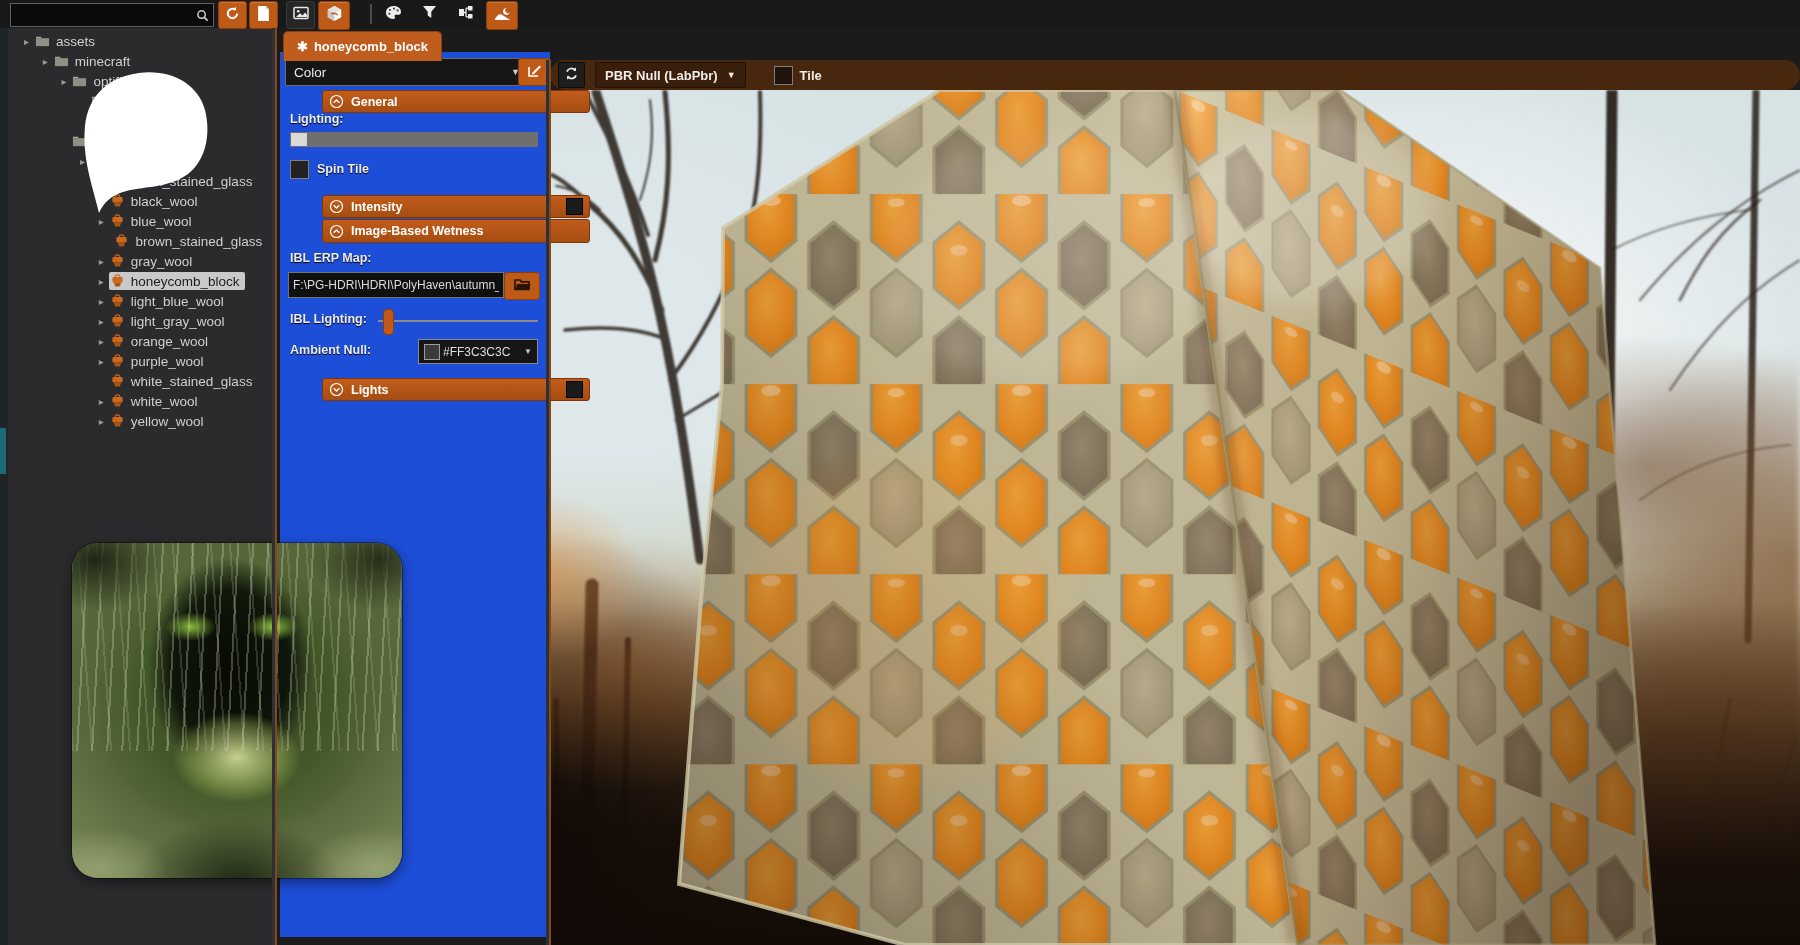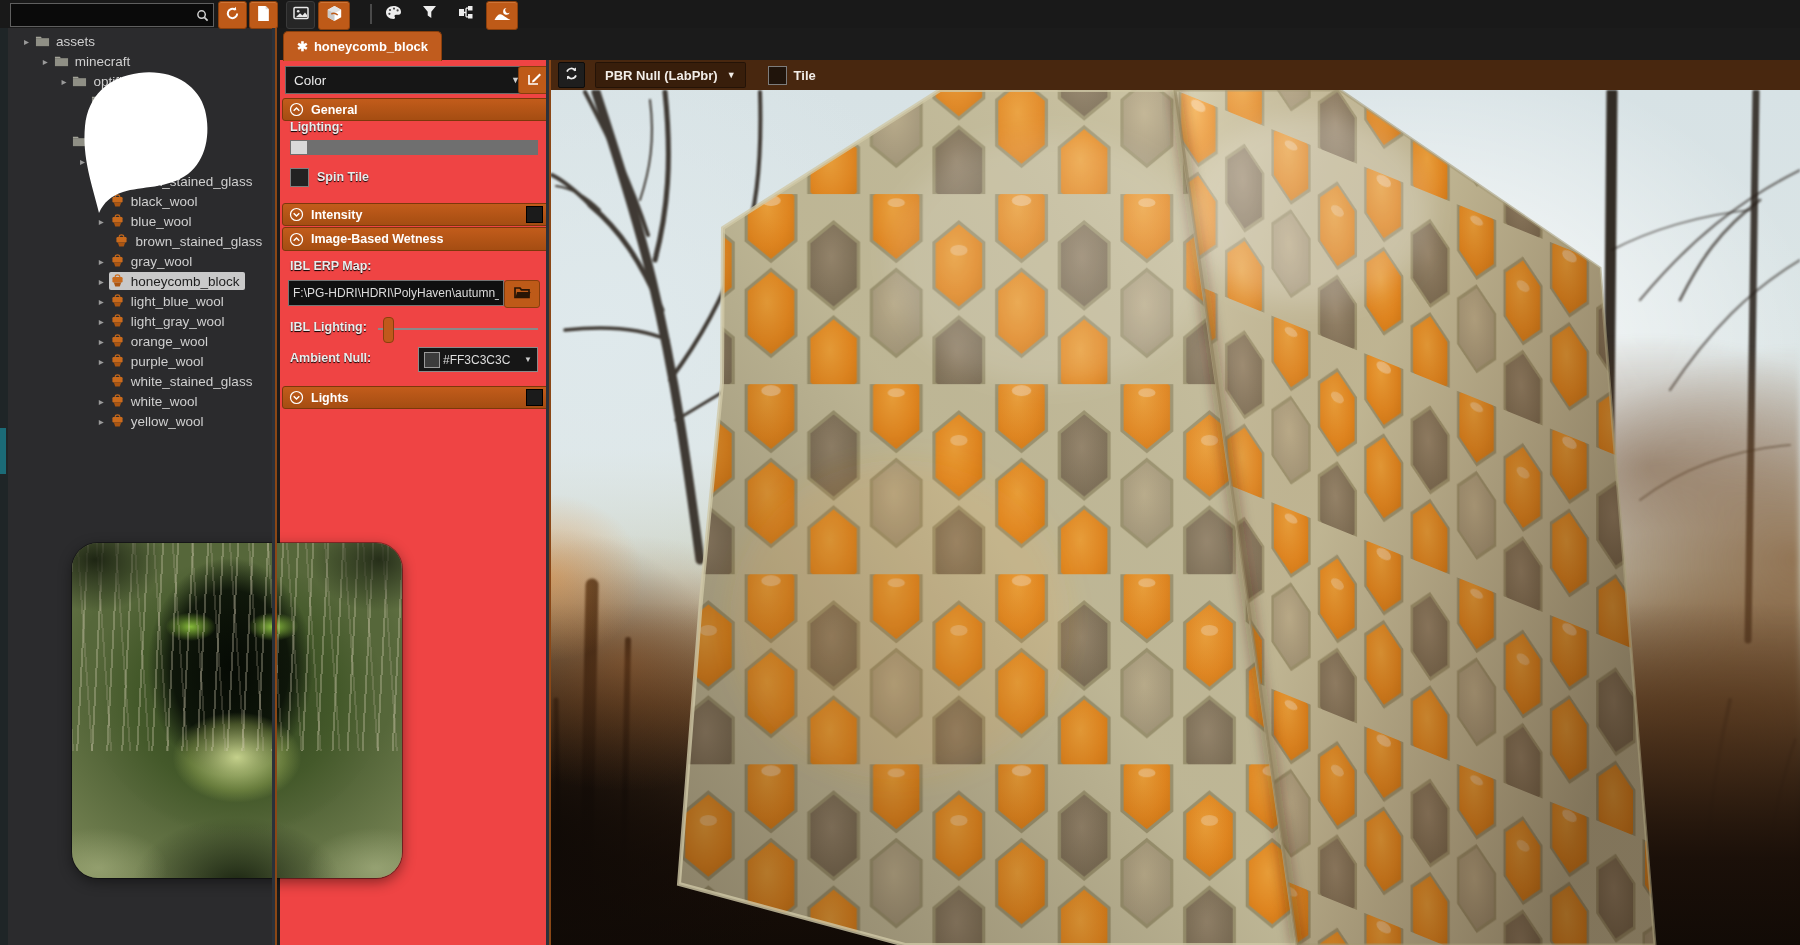--- a/index.html
+++ b/index.html
@@ -58,46 +58,46 @@
       radial-gradient(28% 16% at 92% 97%, rgba(177,187,140,.55), rgba(0,0,0,0) 75%);}
 
   
   .vdiv{width:7px;background:linear-gradient(90deg,#2b313a 0 3px,#8a4716 3px 5px,rgba(0,0,0,0) 5px);z-index:30;}
 
   
   .tab{left:283px;top:31px;height:29px;background:#c05c1e;border:1px solid #8a3f0c;border-bottom:none;
        border-radius:5px 5px 0 0;display:flex;align-items:center;padding:0 13px;z-index:7;
        color:#fff;font-size:13px;font-weight:bold;}
   .tab .star{margin-right:6px;font-size:13px;}
-  .props{left:280px;top:60px;width:270px;height:885px;background:#ef4444;z-index:3;}
+  .props{left:280px;top:52px;width:270px;height:885px;background:#1d4ed8;z-index:3;}
   .props .inner{position:absolute;}
   .dropdown{background:#161616;border:1px solid #6a6a6a;display:flex;align-items:center;color:#e8e8e8;
             font-size:13.5px;padding:0 8px;}
   .dropdown .dd-arrow{margin-left:auto;font-size:9px;color:#cfcfcf;}
   .sq-btn{background:#BE5A18;border:1px solid #873e0d;border-radius:3px;display:flex;align-items:center;justify-content:center;}
   .shead{background:linear-gradient(180deg,#c25c1b,#a54d12);border:1px solid #7c380b;border-radius:3px;
-         display:flex;align-items:center;color:#fff;font-weight:bold;font-size:12.5px;padding:0 6px;}
+         display:flex;align-items:center;color:#fff;font-weight:bold;font-size:12.5px;padding:0 6px;margin-left:40px;}
   .shead .chev{width:15px;height:15px;margin-right:7px;display:flex;}
   .shead .hcheck{margin-left:auto;width:15px;height:15px;background:#1b1b1b;border:1px solid #000;}
   .flabel{font-weight:bold;font-size:12.5px;color:#ececec;text-shadow:0 1px 1px #000;}
   .checkbox{background:#222;border:1px solid #7d7d7d;}
   .pathinput{background:#101010;border:1px solid #747474;color:#dcdcdc;font-size:12px;padding:0 4px;
              font-family:"Liberation Sans",sans-serif;outline:0;}
   .combo{background:#161616;border:1px solid #8a8a8a;display:flex;align-items:center;font-size:12px;color:#ddd;padding:0 5px;}
   .combo .swatch{width:14px;height:14px;background:#3c3c3c;border:1px solid #9a9a9a;margin-right:3px;}
   .combo .dd-arrow{margin-left:auto;font-size:8px;color:#ccc;}
 
   
-  .vbar{left:550px;top:60px;width:1250px;height:30px;background:#48270f;z-index:3;display:flex;align-items:center;}
+  .vbar{left:550px;top:60px;width:1250px;height:30px;background:#48270f;z-index:3;display:flex;align-items:center;border-radius:15px;}
   .vbtn{width:25px;height:24px;background:#1e1e1e;border:1px solid #0c0c0c;border-radius:2px;
         display:flex;align-items:center;justify-content:center;margin-left:8px;}
   .pbrdd{height:24px;margin-left:10px;background:rgba(0,0,0,.22);border:1px solid rgba(0,0,0,.35);border-radius:2px;
          display:flex;align-items:center;color:#f2ede8;font-size:13px;font-weight:bold;padding:0 9px;}
   .pbrdd .dd-arrow{margin-left:9px;font-size:9px;}
-  .vcheckrow{display:flex;align-items:center;margin-left:22px;}
+  .vcheckrow{display:flex;align-items:center;margin-left:28px;}
   .vcheckrow .checkbox{width:17px;height:17px;background:#20140b;}
   .vchecklabel{color:#f2ede8;font-size:13px;font-weight:bold;margin-left:7px;}
 
   .scene{left:550px;top:90px;width:1250px;height:855px;z-index:2;overflow:hidden;cursor:grab;
     background:
       radial-gradient(55% 60% at 68% 32%, #ffffff 0%, rgba(255,255,255,0) 62%),
       radial-gradient(42% 52% at 4% 28%, #dfe9ec, rgba(223,233,236,0) 70%),
       linear-gradient(180deg,#d7e2e5 0%,#dde6e6 42%,#ccd0bf 56%,#8a6b47 72%,#3a2817 86%,#1b110a 100%);}
   .scene > *{position:absolute;left:0;top:0;}
   svg.trees{width:1250px;height:855px;filter:blur(1.1px);}

